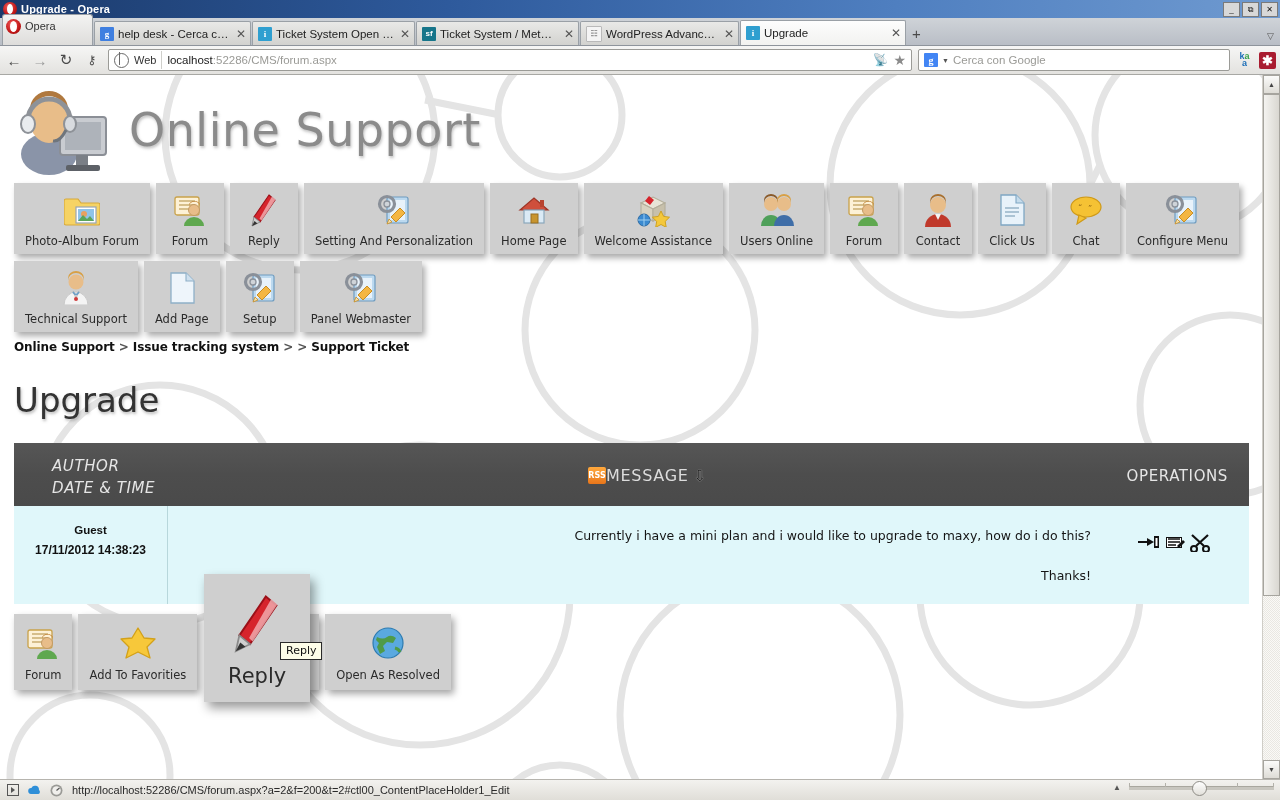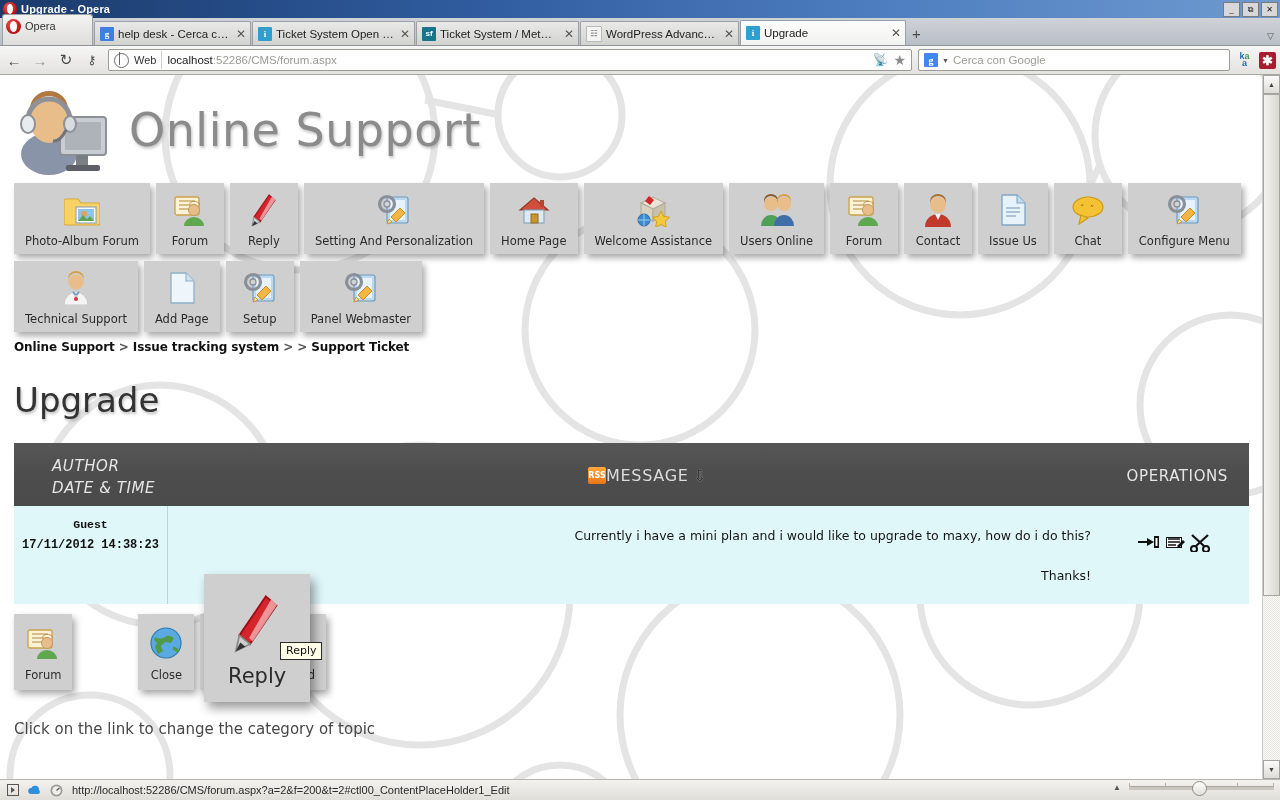--- a/index.html
+++ b/index.html
@@ -159,22 +159,22 @@
     color:#fff;font-size:8px;font-weight:bold;display:flex;align-items:center;justify-content:center;
     font-family:"DejaVu Sans",sans-serif;}
   .msg-txt{font-size:16px;letter-spacing:.7px;color:#dcdcdc;font-family:"DejaVu Sans",sans-serif;}
   .down-arrow{font-size:15px;color:#111;margin-left:5px;text-shadow:0 0 1px #fff;}
   .thead .ops-col{position:absolute;right:21px;top:24px;font-size:15px;letter-spacing:.6px;color:#e6e6e6;
     font-family:"DejaVu Sans",sans-serif;}
 
   .trow{
     background:#e0f7fa;display:flex;min-height:74px;position:relative;
   }
-  .trow .c-author{width:153px;flex:0 0 auto;text-align:center;padding-top:12px;
-    font-family:Liberation Mono, monospace;}
+  .trow .c-author{width:153px;flex:0 0 auto;text-align:center;padding-top:18px;
+    font-family:Liberation Sans, sans-serif;}
   .trow .c-author .who{font-size:11.5px;font-weight:bold;color:#111;}
   .trow .c-author .when{font-size:12px;font-weight:bold;color:#111;margin-top:7px;}
   .trow .c-msg{flex:1 1 auto;padding:12px 0 10px 27px;border-left:1px solid #b7d7db;
     font-family:"DejaVu Sans",sans-serif;font-size:12.5px;color:#151515;line-height:20px;}
   .trow .c-msg p{margin:8px;text-align:right;}
   .trow .c-msg p+p{margin-top:20px;}
   .trow .c-ops{width:150px;flex:0 0 auto;display:flex;align-items:flex-start;
     justify-content:center;gap:5px;padding-top:28px;}
 
   
@@ -478,21 +478,21 @@
             </div>
 
             <div class="mitem">
               <span class="mico">
                 <svg width="30" height="34" viewBox="0 0 30 34">
                   <path d="M4 2 h15 l8 8 v22 H4z" fill="#e8f2fa" stroke="#7fa7c4" stroke-width="1.3"></path>
                   <path d="M19 2 v8 h8" fill="#c5dbeb" stroke="#7fa7c4" stroke-width="1.1"></path>
                   <path d="M8 15h14M8 19h14M8 23h10" stroke="#6f93ae" stroke-width="1.2"></path>
                 </svg>
               </span>
-              <span class="mlabel">Issue Us</span>
+              <span class="mlabel">Click Us</span>
             </div>
 
             <div class="mitem">
               <span class="mico">
                 <svg width="34" height="30" viewBox="0 0 34 30">
                   <ellipse cx="17" cy="12" rx="15" ry="10" fill="#f5c234" stroke="#cf9a19" stroke-width="1.2"></ellipse>
                   <path d="M10 20 l-2 9 9-6z" fill="#f5c234" stroke="#cf9a19" stroke-width="1.2"></path>
                   <text x="9" y="15" font-size="8" font-family="DejaVu Serif, serif" fill="#8a5f10">“</text>
                   <text x="19" y="15" font-size="8" font-family="DejaVu Serif, serif" fill="#8a5f10">”</text>
                 </svg>
@@ -640,20 +640,28 @@
                 <rect x="2" y="4" width="24" height="18" rx="2" fill="#fdf1d6" stroke="#c9a24b" stroke-width="1.3"></rect>
                 <path d="M6 8h16M6 12h16M6 16h10" stroke="#b08b3e" stroke-width="1.2"></path>
                 <circle cx="21" cy="17" r="5.5" fill="#e8bd89" stroke="#c49a63" stroke-width="1"></circle>
                 <path d="M16 14 A5.5 5.5 0 0 1 27 14 L27 12 A5.5 4 0 0 0 16 12 Z" fill="#c07f31"></path>
                 <path d="M11 33 a10 9 0 0 1 20 0z" fill="#5fa84f"></path>
               </svg>
             </span>
             <span class="alabel">Forum</span>
           </div>
 
+          <div class="aitem">
+            <span class="aico">
+              <svg width="38" height="34" viewBox="0 0 38 34">
+                <path d="M19 2 l6 10 11 1 -8 8 3 11 -12-6 -12 6 3-11 -8-8 11-1z" fill="#f7c83a" stroke="#d3a119" stroke-width="1.3" stroke-linejoin="round"></path>
+              </svg>
+            </span>
+            <span class="alabel">Add To Favorities</span>
+          </div>
 
           <div class="aitem" style="visibility:hidden">
             <span class="aico"></span>
             <span class="alabel">Reply</span>
           </div>
 
           <div class="aitem">
             <span class="aico">
               <svg width="34" height="34" viewBox="0 0 34 34">
                 <circle cx="17" cy="17" r="15" fill="#5aa9e0" stroke="#2d7bb0" stroke-width="1.2"></circle>
@@ -683,21 +691,20 @@
                 <path d="M5 24 l6 5 -8 4z" fill="#cfcfcf" stroke="#8a8a8a" stroke-width="1"></path>
                 <path d="M3 33 l2.5-5 3 2.5z" fill="#333"></path>
               </svg>
             </span>
             <span class="alabel">Reply</span>
           </div>
 
           <div class="tooltip">Reply</div>
         </div>
 
-        <div class="bottom-note">Click on the link to change the category of topic</div>
       </div>
     </div>
 
     <div class="vscroll">
       <div class="sb-btn">▲</div>
       <div class="sb-track">
         <div class="sb-thumb"></div>
       </div>
       <div class="sb-btn">▼</div>
     </div>

